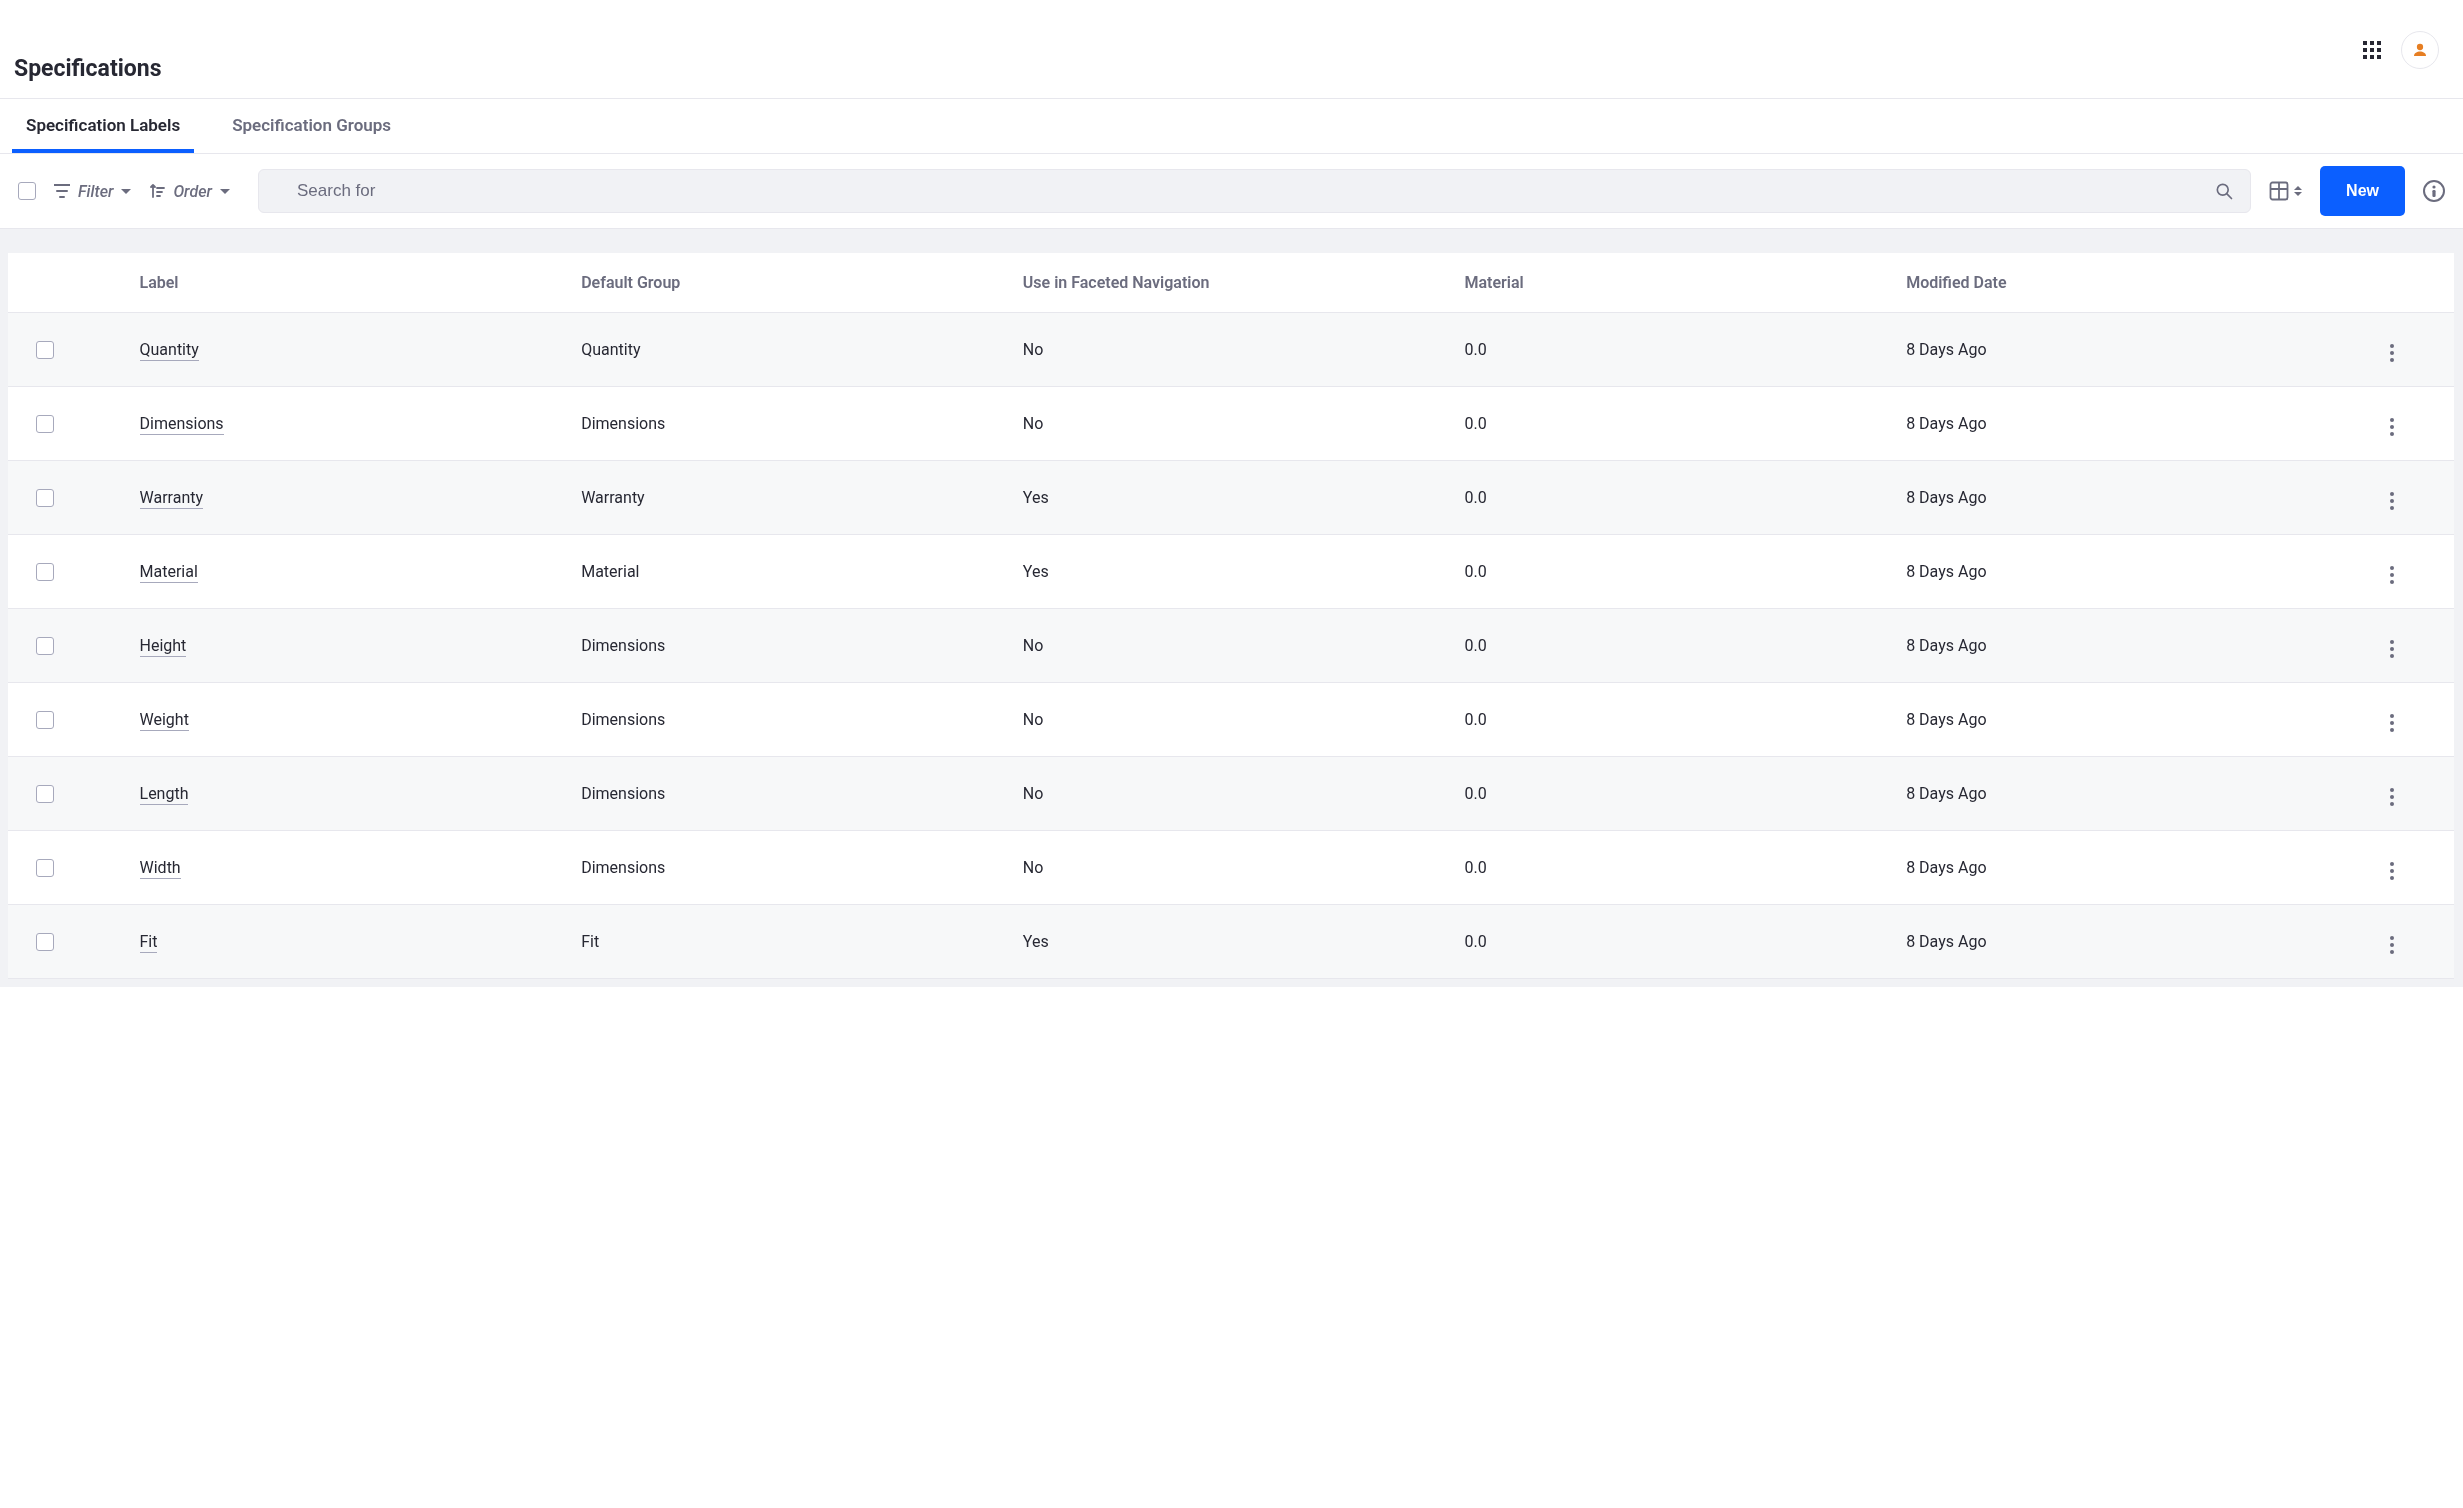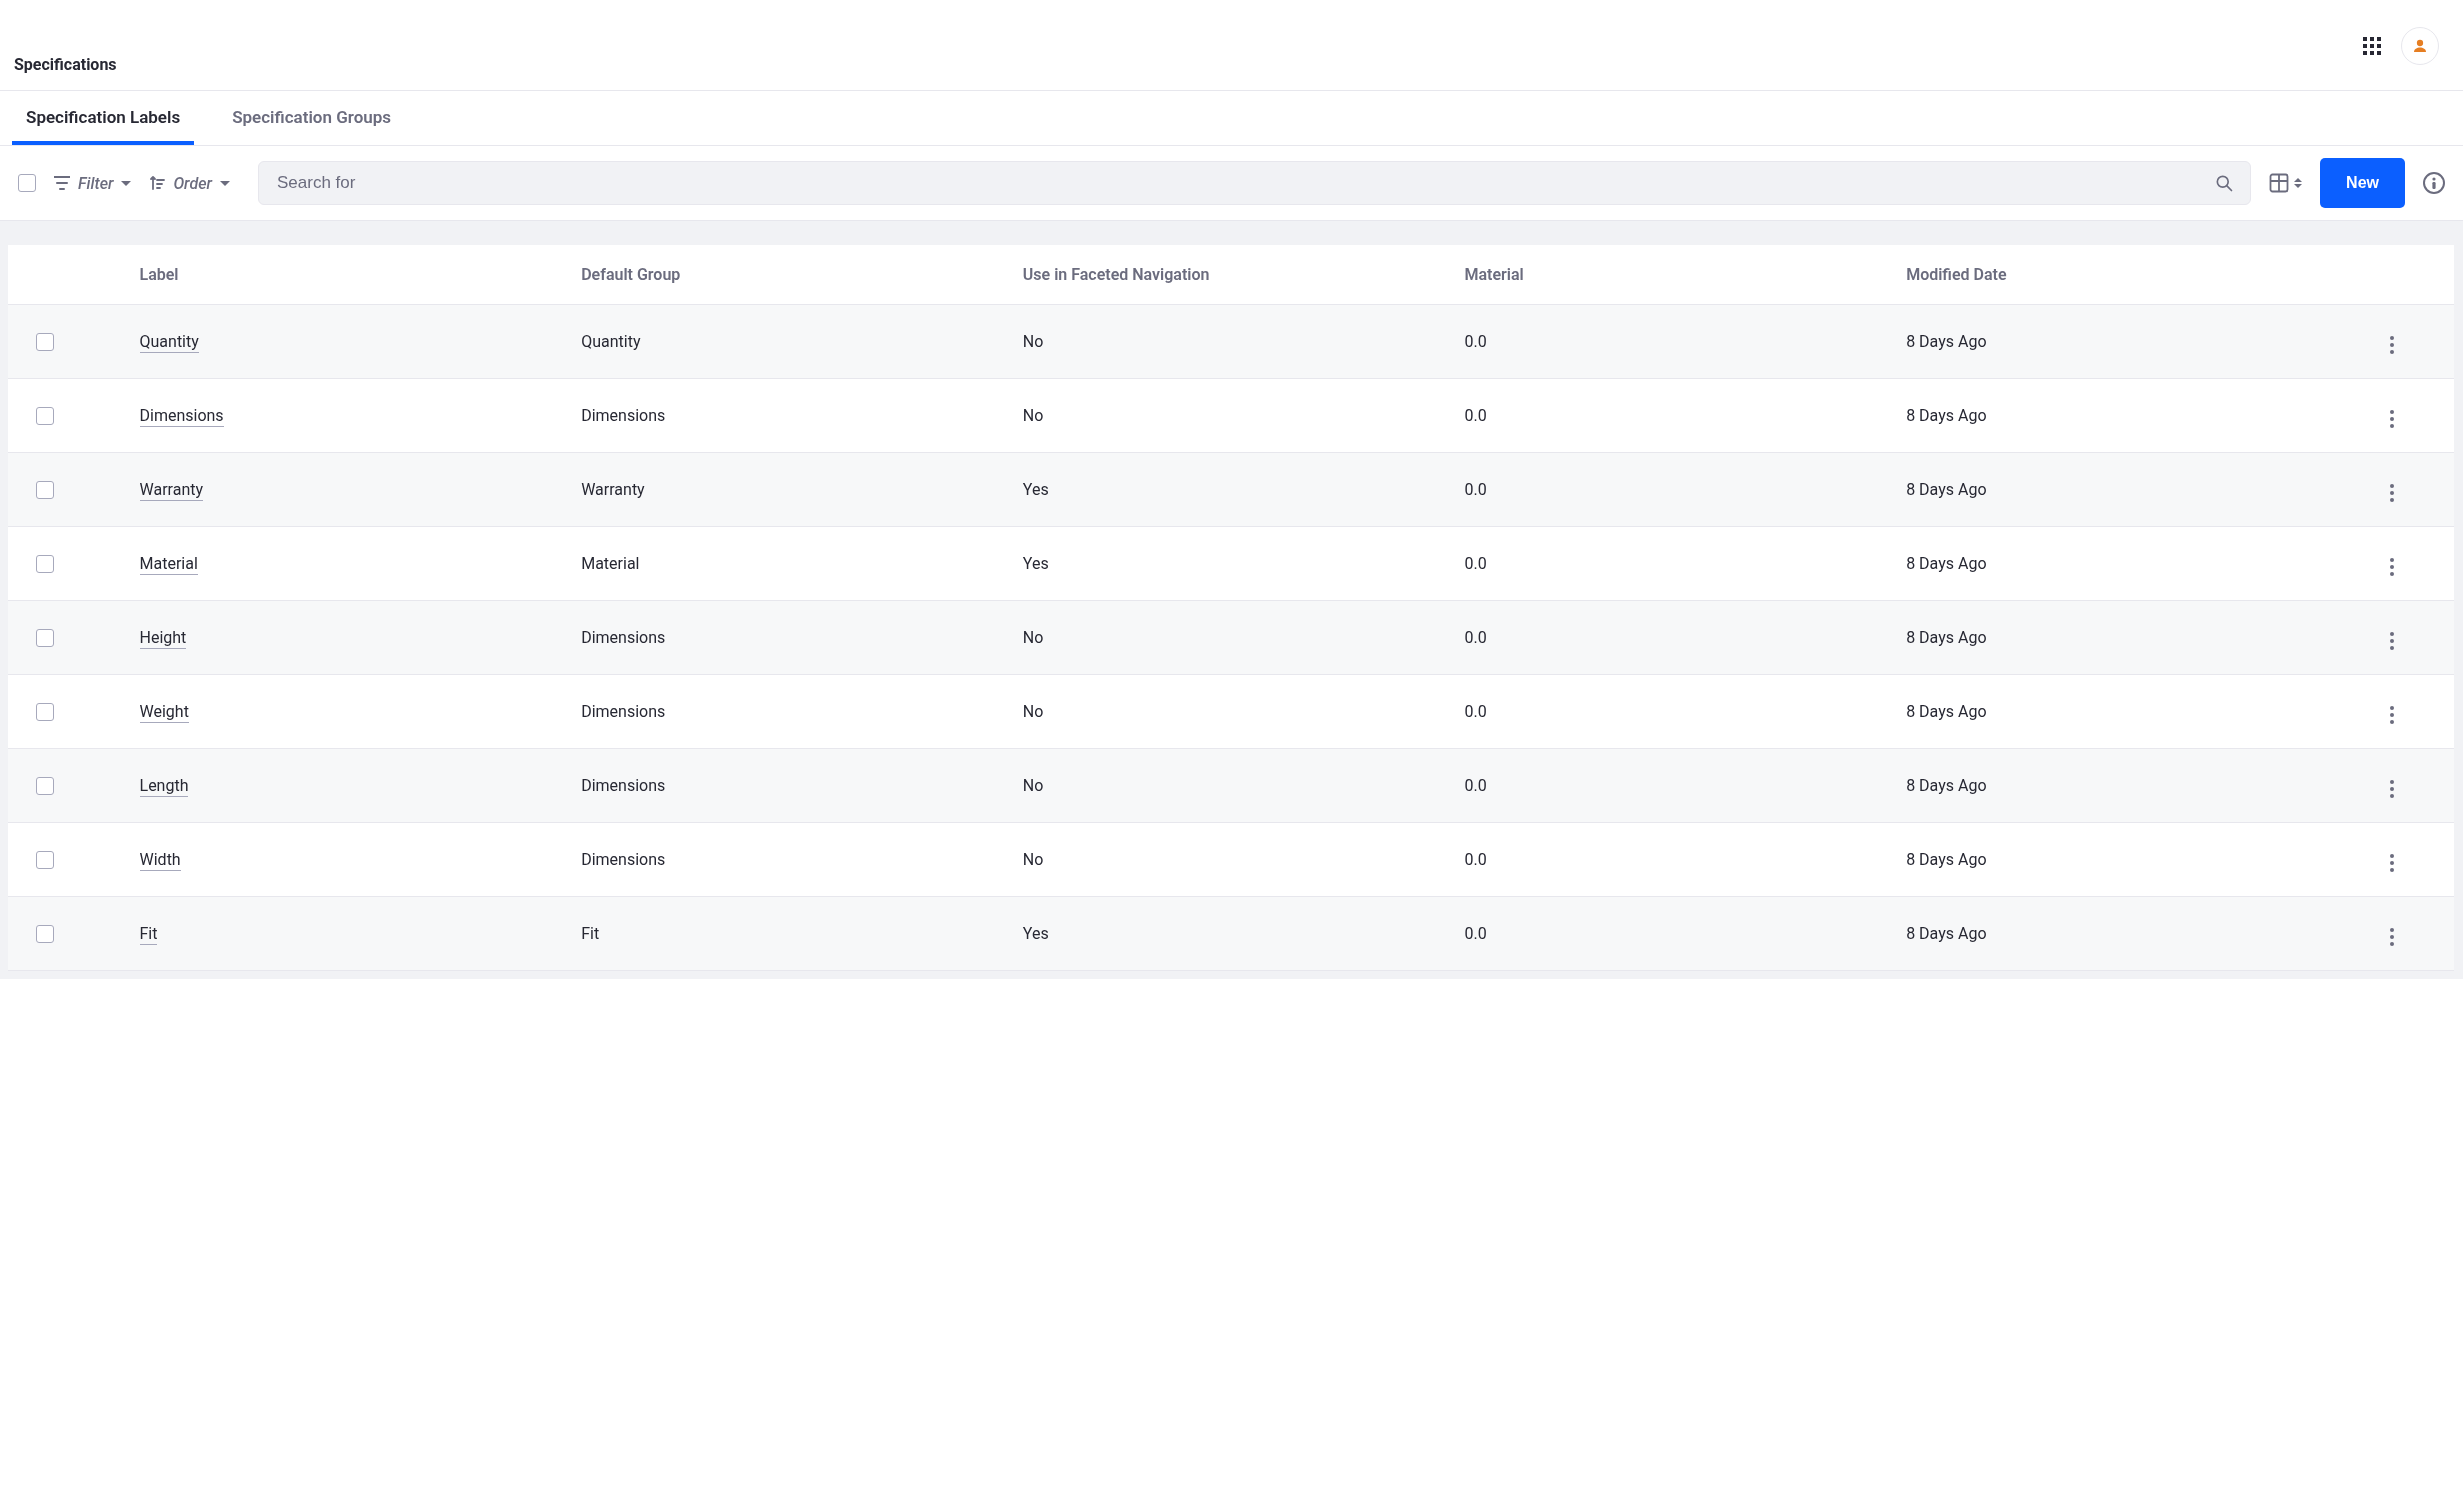--- a/index.html
+++ b/index.html
@@ -20,21 +20,21 @@
     background: #fff;
   }
   .header {
     display: flex;
     align-items: center;
     justify-content: space-between;
     padding: 18px 24px 16px 14px;
     border-bottom: 1px solid var(--border);
   }
   .page-title {
-    font-size: 16px;
+    font-size: 23px;
     font-weight: 700;
     color: var(--text-primary);
     margin-top: 37px;
   }
   .header-actions {
     display: flex;
     align-items: center;
     gap: 20px;
   }
   .apps-icon {
@@ -112,20 +112,21 @@
     padding: 0 16px;
     margin-left: 10px;
   }
   .search-box input {
     flex: 1;
     border: none;
     background: transparent;
     font-size: 17px;
     outline: none;
     color: var(--text-primary);
+    margin-left: 20px;
   }
   .search-box input::placeholder { color: var(--text-secondary); }
   .view-btn {
     display: flex;
     align-items: center;
     gap: 5px;
     cursor: pointer;
     color: var(--text-secondary);
   }
   .new-btn {

